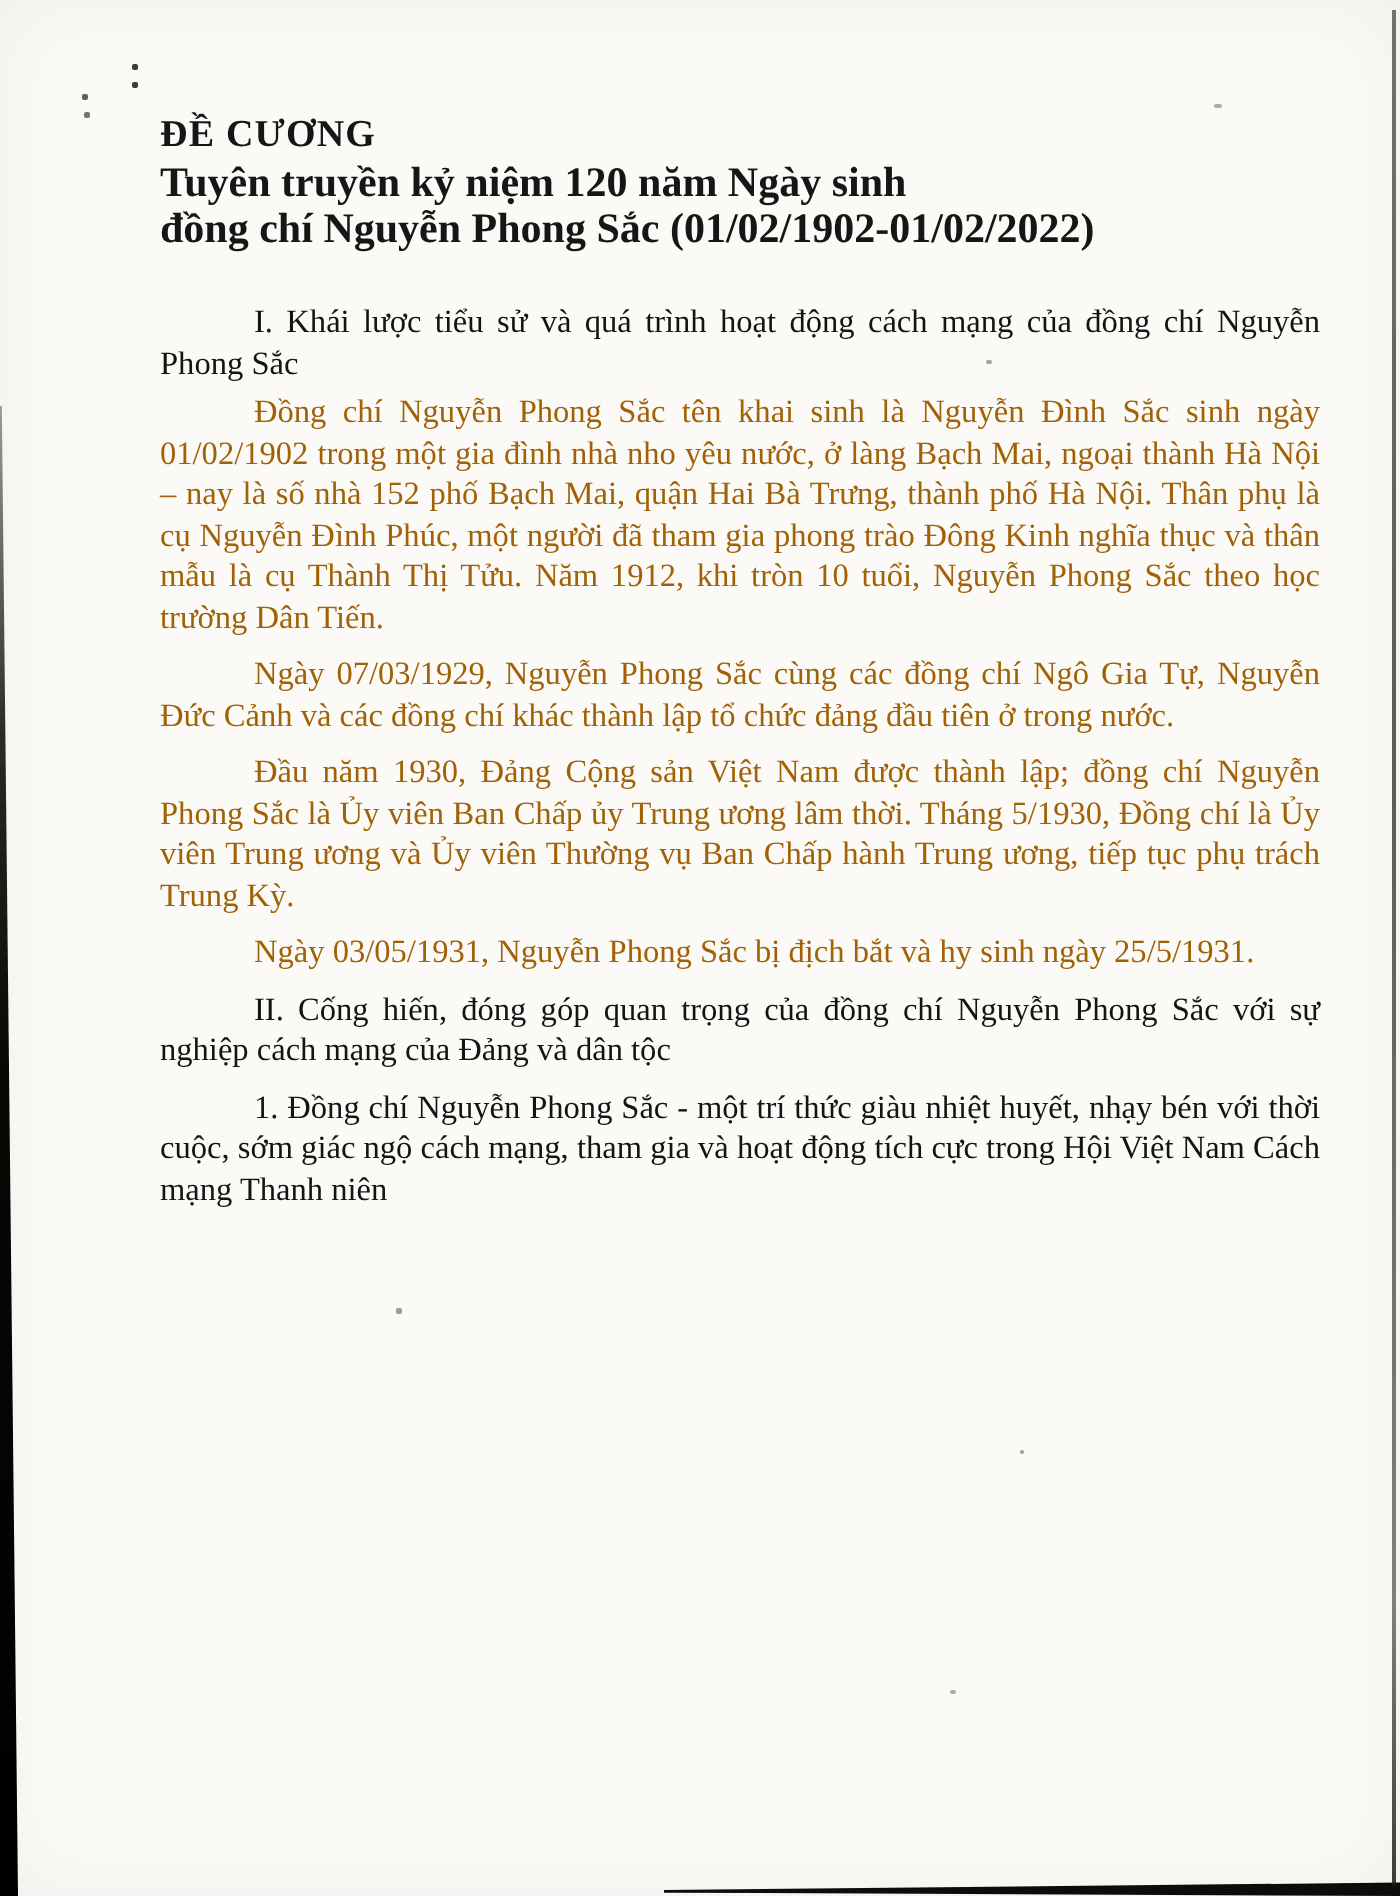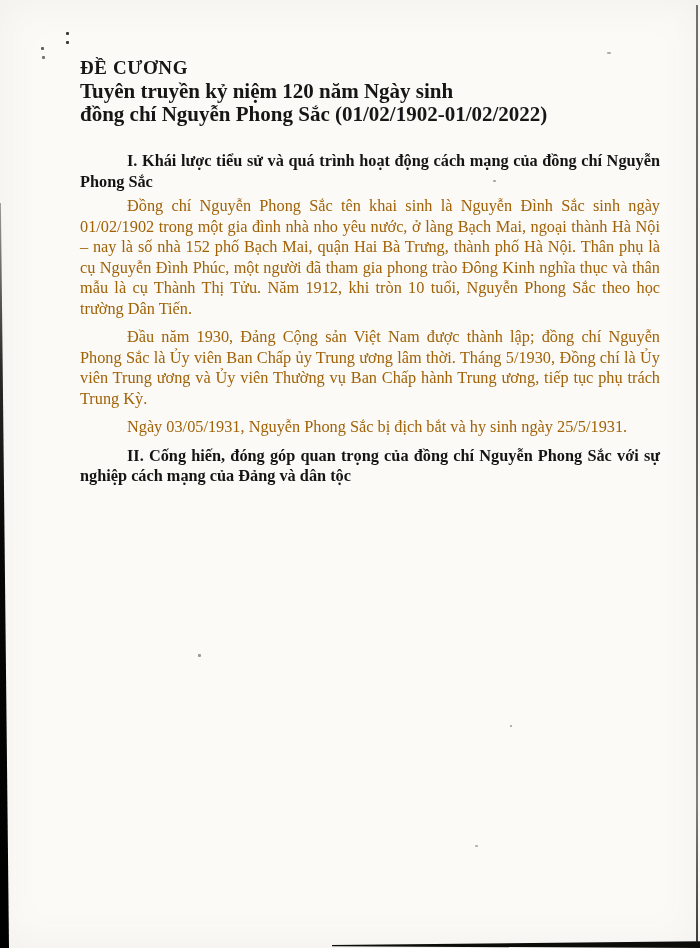--- a/index.html
+++ b/index.html
@@ -27,21 +27,21 @@
   .title-main  { font-size: 19px; line-height: 25px; letter-spacing: 0.6px; }
   .title-sub   { font-size: 21px; line-height: 23px; }
   .body-text p {
     margin: 0;
     font-size: 16.3px;
     line-height: 20.5px;
     text-align: justify;
     text-indent: 47px;
     color: #a16207;
   }
-  .body-text p.heading { font-weight: bold; color: #141414; }
+  .body-text p.heading { font-weight: normal; color: #141414; }
   .mt-lg { margin-top: 25px !important; }
   .mt-sm { margin-top: 4px  !important; }
   .mt-md { margin-top: 6px  !important; }
   .mt-h  { margin-top: 8px  !important; }
   
   .left-edge {
     position: absolute;
     left: 0; top: 203px;
     width: 9px; height: 745px;
     background: linear-gradient(#9a9a98, #2a2a28 22%, #070706 45%, #000);
@@ -97,28 +97,30 @@
 
     <div class="body-text">
 
       <p class="heading mt-lg">I. Khái lược tiểu sử và quá trình hoạt động cách mạng của đồng chí Nguyễn Phong Sắc</p>
 
       <p class="mt-sm">Đồng chí Nguyễn Phong Sắc tên khai sinh là Nguyễn Đình Sắc sinh ngày 01/02/1902 trong một gia đình nhà nho yêu nước, ở làng Bạch Mai, ngoại thành Hà Nội – nay là số nhà 152 phố Bạch Mai, quận Hai Bà Trưng, thành phố Hà Nội. Thân phụ là cụ Nguyễn Đình Phúc, một người đã tham gia phong trào Đông Kinh nghĩa thục và thân mẫu là cụ Thành Thị Tửu. Năm 1912, khi tròn 10 tuổi, Nguyễn Phong Sắc theo học trường Dân Tiến.</p>
 
 
 
 
+      <p class="mt-h">Ngày 07/03/1929, Nguyễn Phong Sắc cùng các đồng chí Ngô Gia Tự, Nguyễn Đức Cảnh và các đồng chí khác thành lập tổ chức đảng đầu tiên ở trong nước.</p>
 
 
       <p class="mt-h">Đầu năm 1930, Đảng Cộng sản Việt Nam được thành lập; đồng chí Nguyễn Phong Sắc là Ủy viên Ban Chấp ủy Trung ương lâm thời. Tháng 5/1930, Đồng chí là Ủy viên Trung ương và Ủy viên Thường vụ Ban Chấp hành Trung ương, tiếp tục phụ trách Trung Kỳ.</p>
 
       <p class="mt-h">Ngày 03/05/1931, Nguyễn Phong Sắc bị địch bắt và hy sinh ngày 25/5/1931.</p>
 
       <p class="heading mt-h">II. Cống hiến, đóng góp quan trọng của đồng chí Nguyễn Phong Sắc với sự nghiệp cách mạng của Đảng và dân tộc</p>
 
+      <p class="heading mt-h">1. Đồng chí Nguyễn Phong Sắc - một trí thức giàu nhiệt huyết, nhạy bén với thời cuộc, sớm giác ngộ cách mạng, tham gia và hoạt động tích cực trong Hội Việt Nam Cách mạng Thanh niên</p>
 
     </div>
   </div>
 
   <div class="left-edge"></div>
   <div class="bottom-edge"></div>
   <div class="right-edge"></div>
 
 </div>
 

